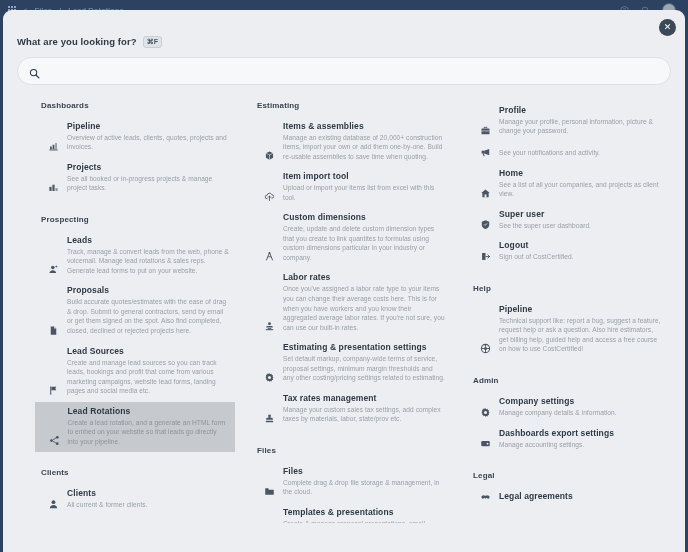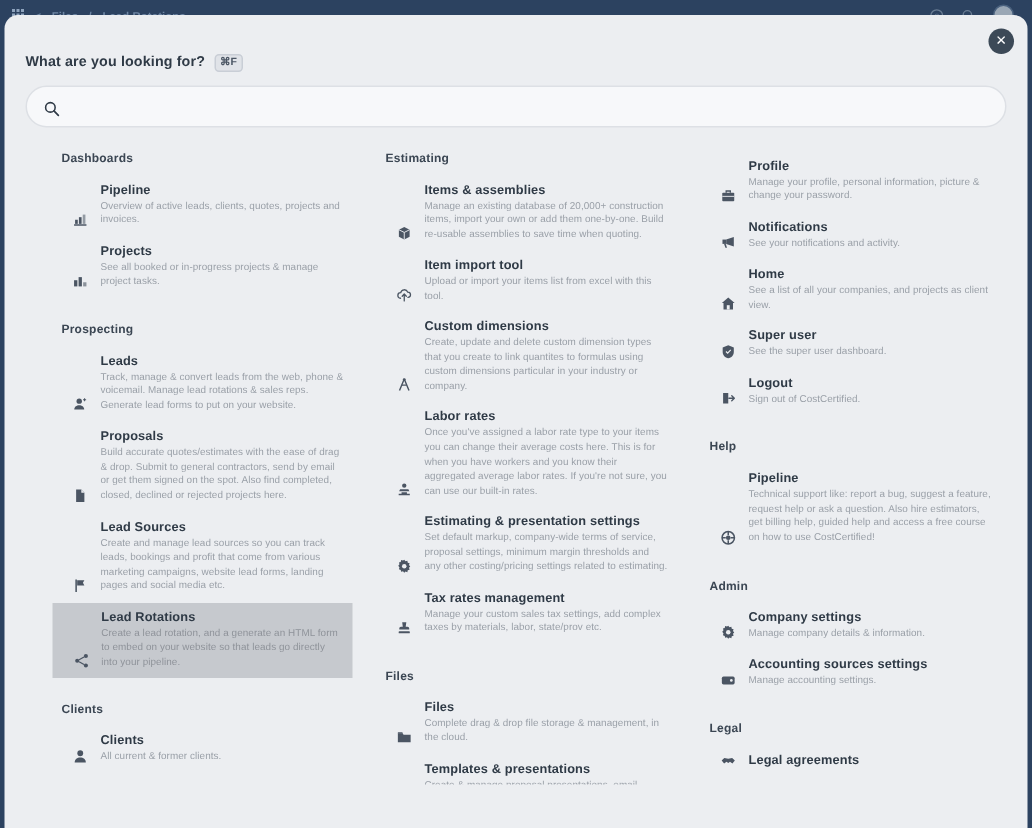--- a/index.html
+++ b/index.html
@@ -443,21 +443,20 @@
               <div class="item">
                 <div class="rail"></div>
                 <div class="item-icon">
                   <svg viewBox="0 0 16 16" width="11" height="11">
                     <path d="M13.4 3v9L6 9.6V5.4z" fill="#4b5563"></path>
                     <rect x="2.4" y="5.4" width="3.6" height="4.2" fill="#4b5563"></rect>
                     <path d="M4 9.6l1.2 3.8h1.6L5.6 9.6z" fill="#4b5563"></path>
                   </svg>
                 </div>
                 <div class="item-body">
-                  <div class="item-title">Notifications</div>
                   <div class="item-desc">See your notifications and activity.</div>
                 </div>
               </div>
               <div class="item">
                 <div class="rail"></div>
                 <div class="item-icon">
                   <svg viewBox="0 0 16 16" width="11" height="11">
                     <path d="M8 2L1.8 7.2h1.6v6.4h9.2V7.2h1.6z" fill="#4b5563"></path>
                     <rect x="6.6" y="9.4" width="2.8" height="4.2" fill="#eceef1"></rect>
                   </svg>
@@ -532,21 +531,21 @@
               </div>
               <div class="item">
                 <div class="rail"></div>
                 <div class="item-icon">
                   <svg viewBox="0 0 16 16" width="11" height="11">
                     <rect x="1.8" y="4.4" width="12.4" height="7.6" rx="1.6" fill="#4b5563"></rect>
                     <circle cx="11" cy="8.2" r="1.3" fill="#eceef1"></circle>
                   </svg>
                 </div>
                 <div class="item-body">
-                  <div class="item-title">Accounting sources settings</div>
+                  <div class="item-title">Dashboards export settings</div>
                   <div class="item-desc">Manage accounting settings.</div>
                 </div>
               </div>
             </div>
           </div>
           <div class="group">
             <div class="group-title">Legal</div>
             <div class="group-items">
               <div class="item">
                 <div class="rail"></div>

